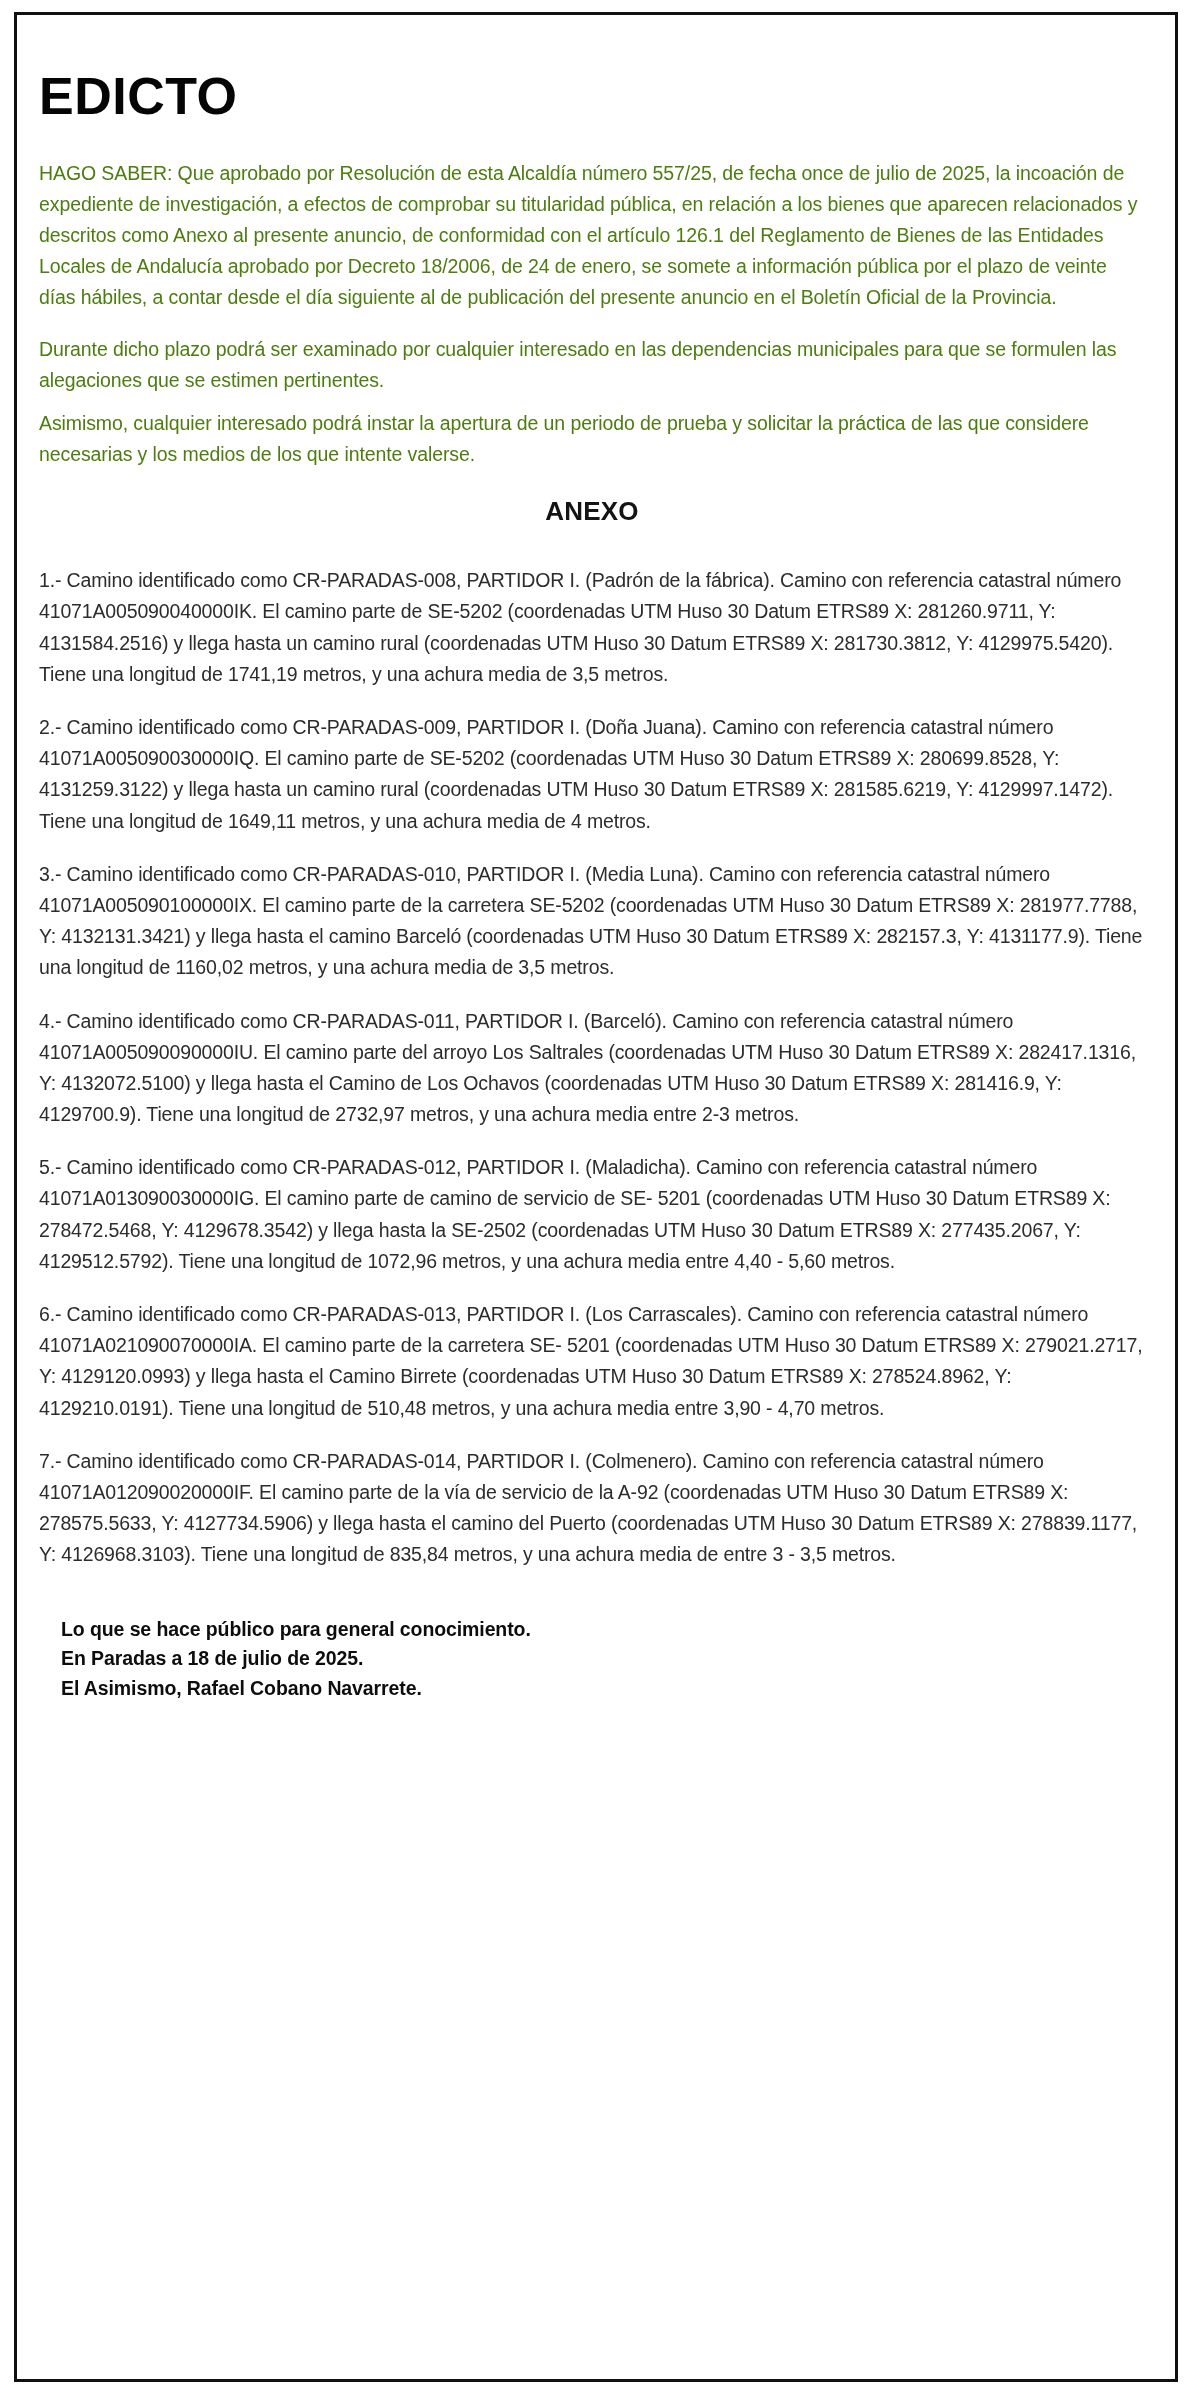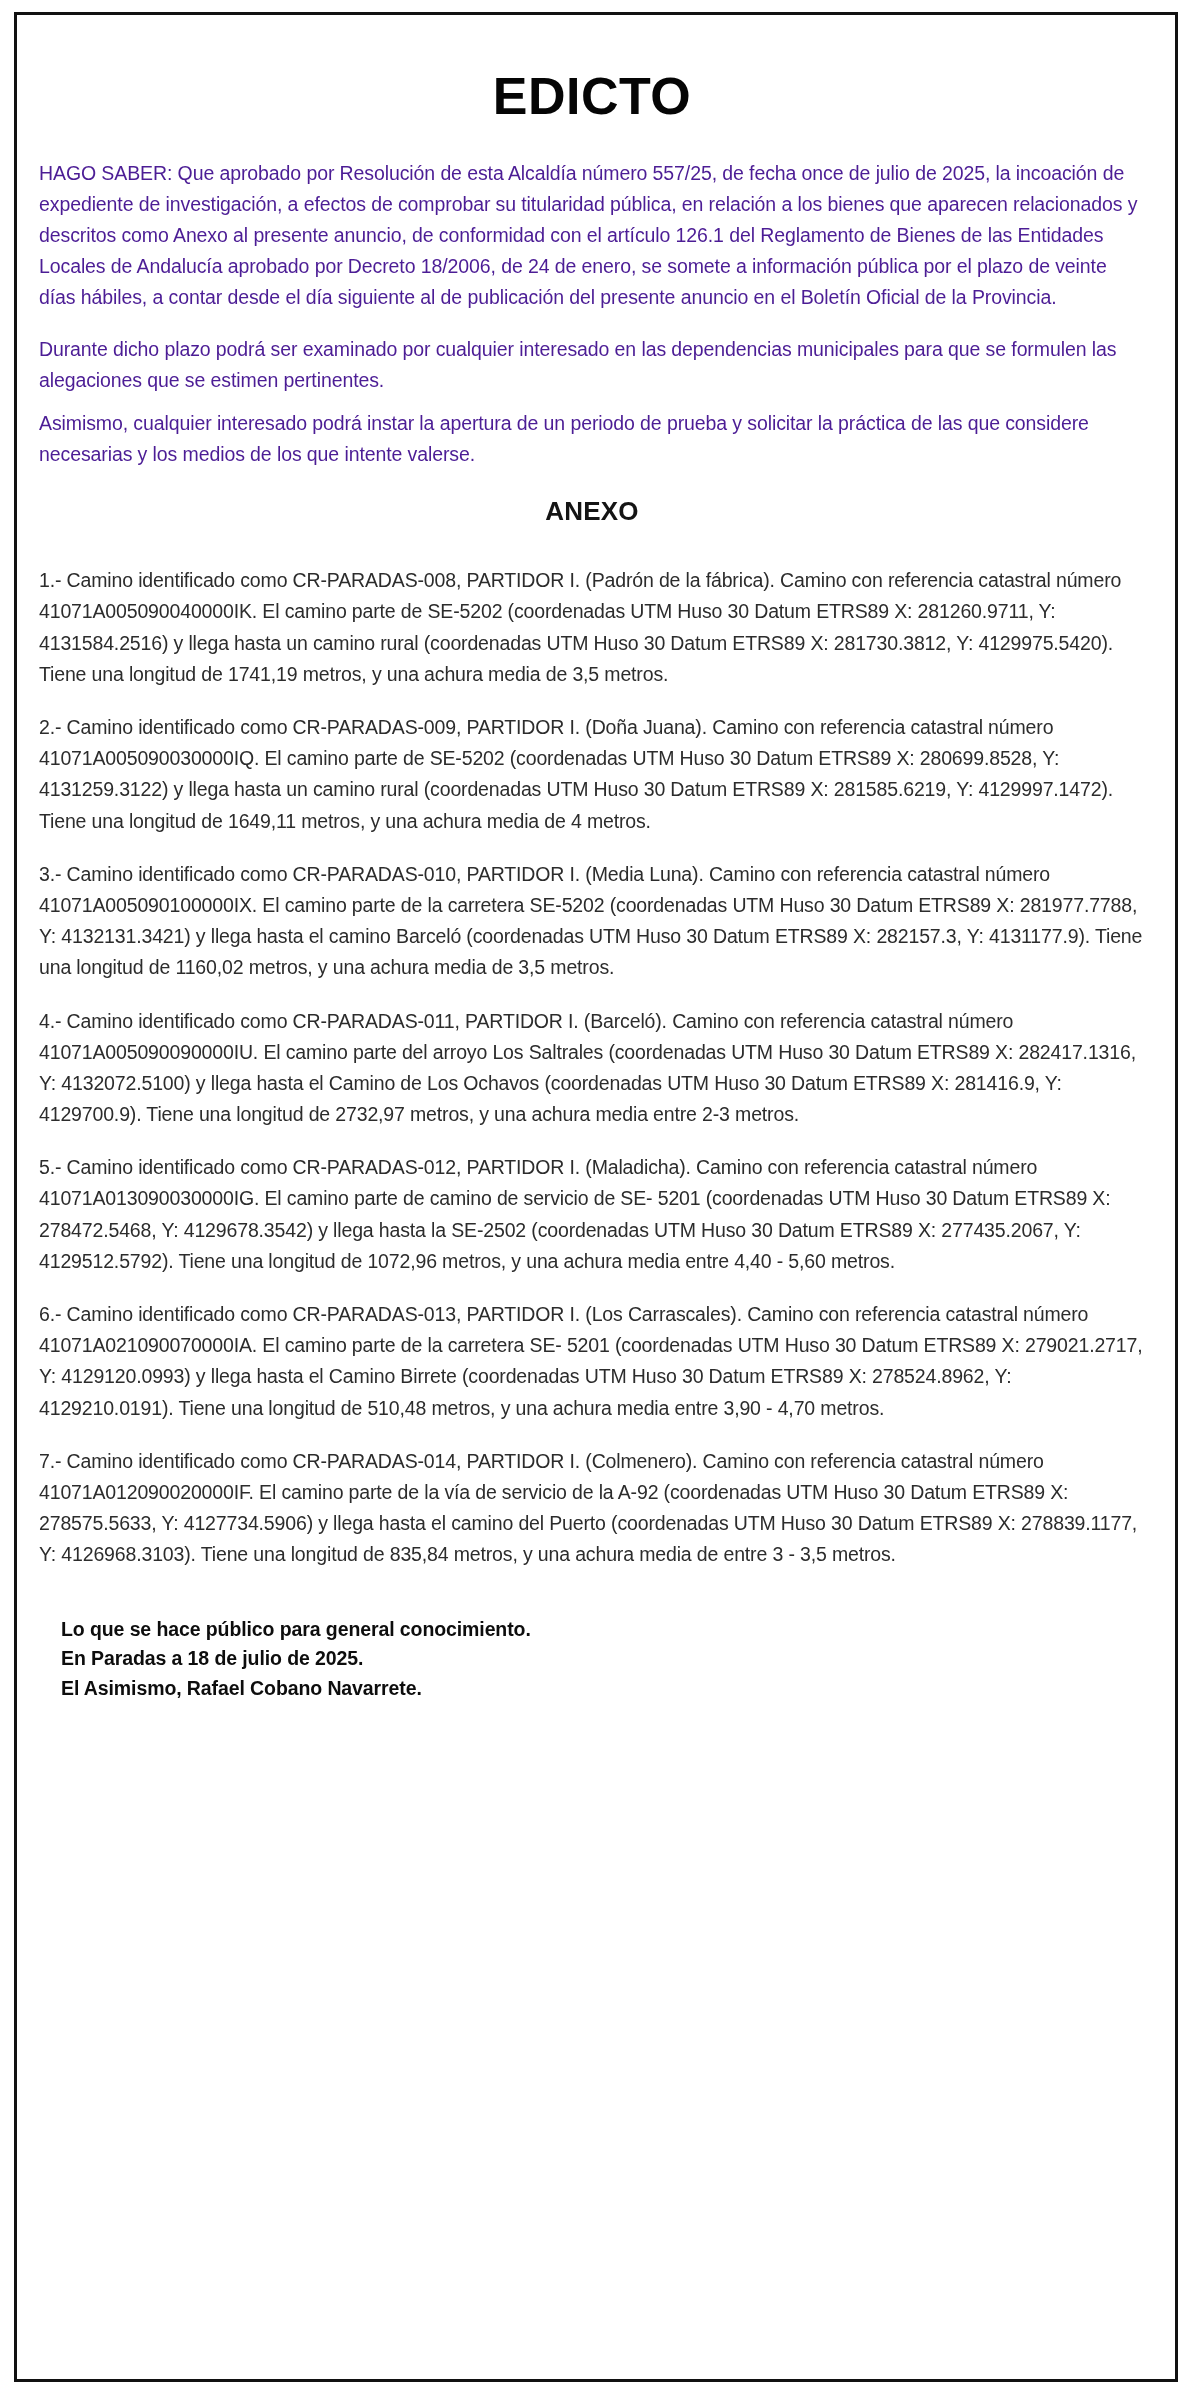--- a/index.html
+++ b/index.html
@@ -28,42 +28,41 @@
   .page-inner {
     position: absolute;
     left: 0;
     top: 0;
     right: 0;
     bottom: 0;
     padding: 34px 30px 18px 22px;
     box-sizing: border-box;
   }
   .doc-title {
-    text-align: center;
     font-size: 52px;
     font-weight: bold;
     letter-spacing: 0.5px;
     line-height: 1.05;
     margin: 20px 0 34px 0;
     color: #050505;
   }
   .addressee {
     font-size: 19.5px;
     font-weight: bold;
     line-height: 1.62;
     letter-spacing: -0.15px;
     color: #0d0d0d;
     margin: 0 0 26px 0;
     max-width: 1055px;
   }
   .body-par {
     font-size: 19.5px;
     line-height: 1.60;
     letter-spacing: -0.1px;
-    color: #4c1d95;
+    color: #4d7c0f;
     margin: 0 0 20px 0;
     text-align: left;
   }
   .body-par.tight {
     margin-bottom: 12px;
   }
   .section-head {
     text-align: center;
     font-size: 26px;
     font-weight: bold;

